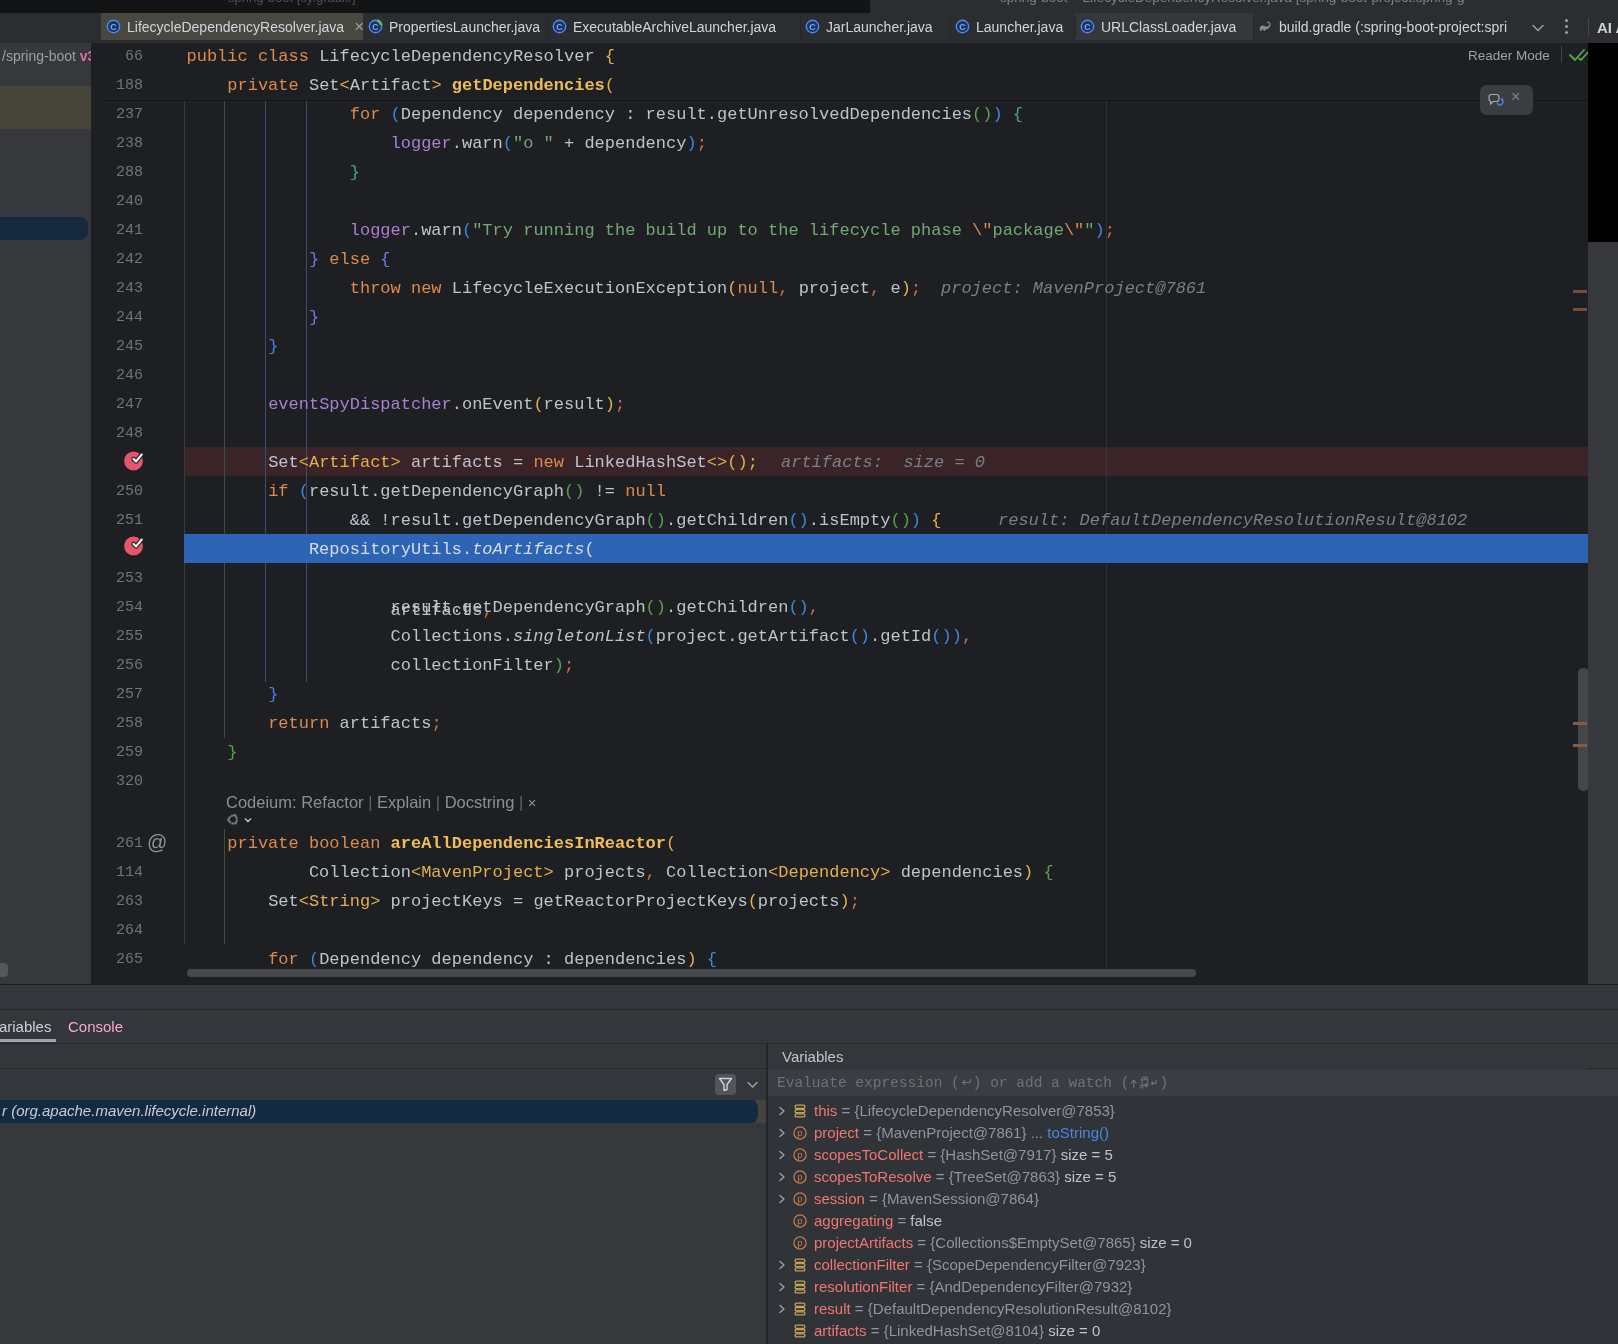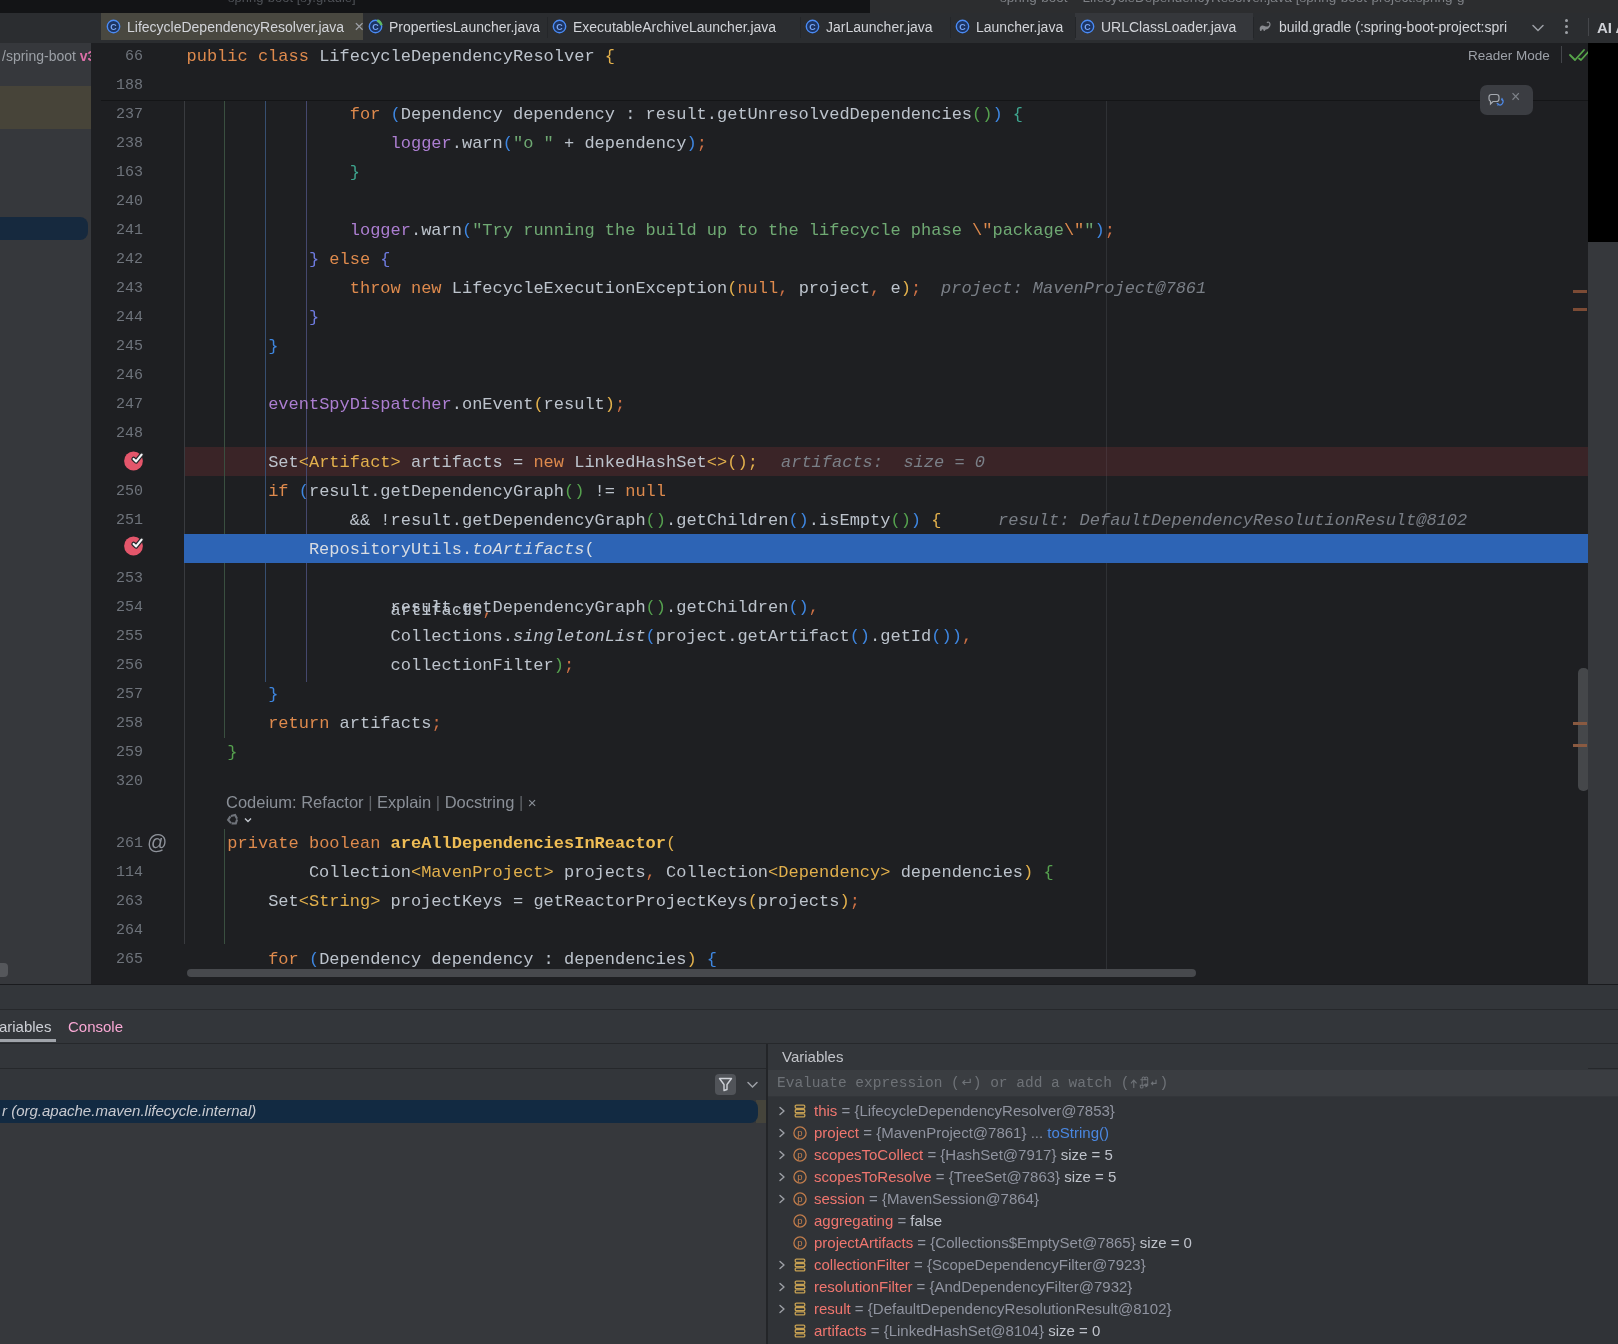--- a/index.html
+++ b/index.html
@@ -133,20 +133,23 @@
 <div style="position:absolute;left:265px;top:562.5px;width:1px;height:119.5px;background:#374F71"></div>
 <div style="position:absolute;left:306px;top:101px;width:1px;height:432.5px;background:#45486E"></div>
 <div style="position:absolute;left:306px;top:562.5px;width:1px;height:119.5px;background:#45486E"></div>
   </div>
   <div class="abs" style="left:82.5px;top:490.5px;width:1404px;height:29px;background:#2D64B5"></div>
 
   <div class="abs" style="left:0;top:0;width:1487px;height:57.5px;background:#1E1F22;border-bottom:1.5px solid #141517"></div>
   <div class="crow" style="top:0;height:28.5px">
       <span class="ct" style="line-height:28.5px"><span class="k">public</span> <span class="k">class</span> <span class="d">LifecycleDependencyResolver</span> <span class="g">{</span></span>
     </div>
+  <div class="crow" style="top:28.5px;height:28.5px">
+      <span class="ct" style="line-height:28.5px">    <span class="k">private</span> <span class="d">Set</span><span class="g">&lt;</span><span class="d">Artifact</span><span class="g">&gt;</span> <span class="m">getDependencies</span><span class="g">(</span></span>
+    </div>
 </div>
 
 <div class="abs" style="left:101px;top:0;width:1487px;height:985px;overflow:hidden">
 <div class="abs" style="left:0;top:0;width:1487px;height:985px">
 <div class="crow " style="top:99.5px">
         <span class="ct">                <span class="k">for</span><span class="d"> </span><span class="pb">(</span><span class="d">Dependency dependency : result.getUnresolvedDependencies</span><span class="pg">()</span><span class="pb">)</span><span class="d"> </span><span class="pt">{</span></span>
       </div>
 <div class="crow " style="top:128.5px">
         <span class="ct">                    <span class="f">logger</span><span class="d">.warn</span><span class="pb">(</span><span class="s">"o "</span><span class="d"> + dependency</span><span class="pb">)</span><span class="sc">;</span></span>
       </div>
@@ -233,21 +236,21 @@
       </div>
 <div class="crow " style="top:944.5px">
         <span class="ct">        <span class="k">for</span><span class="d"> </span><span class="pb">(</span><span class="d">Dependency dependency : dependencies</span><span class="g">)</span><span class="d"> </span><span class="pb">{</span></span>
       </div>
 </div>
 </div>
 <div class="gn" style="top:43px;line-height:28.5px">66</div>
 <div class="gn" style="top:71.5px;line-height:28.5px">188</div>
 <div class="gn" style="top:99.5px">237</div>
 <div class="gn" style="top:128.5px">238</div>
-<div class="gn" style="top:157.5px">163</div>
+<div class="gn" style="top:157.5px">288</div>
 <div class="gn" style="top:186.5px">240</div>
 <div class="gn" style="top:215.5px">241</div>
 <div class="gn" style="top:244.5px">242</div>
 <div class="gn" style="top:273.5px">243</div>
 <div class="gn" style="top:302.5px">244</div>
 <div class="gn" style="top:331.5px">245</div>
 <div class="gn" style="top:360.5px">246</div>
 <div class="gn" style="top:389.5px">247</div>
 <div class="gn" style="top:418.5px">248</div>
 <div class="gn" style="top:476.5px">250</div>

